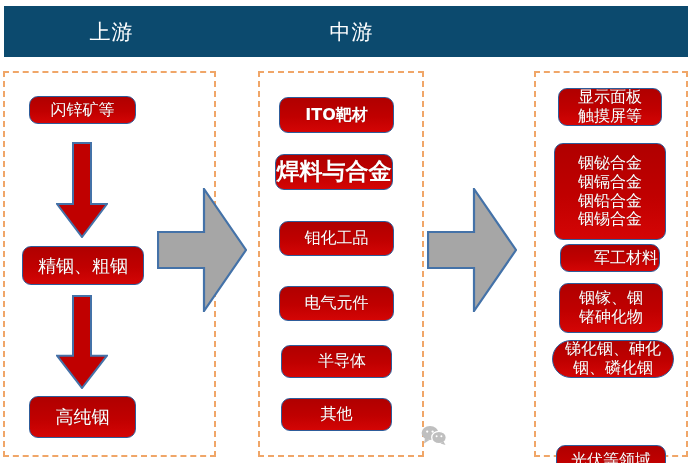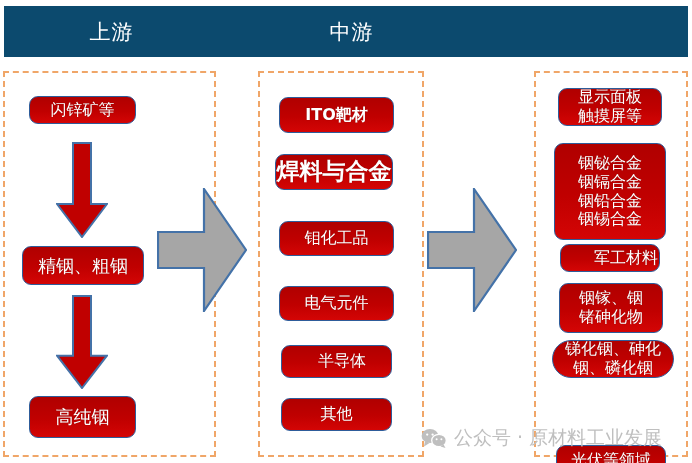--- a/index.html
+++ b/index.html
@@ -175,14 +175,13 @@
   <svg class="wm-icon" width="26" height="20" viewBox="0 0 26 20">
     <ellipse cx="9" cy="8" rx="8.4" ry="7" fill="#BFBFBF"></ellipse>
     <polygon points="4,13 3,18.5 8.5,15" fill="#BFBFBF"></polygon>
     <ellipse cx="18" cy="12.5" rx="7.3" ry="6.2" fill="#BFBFBF" stroke="#FFFFFF" stroke-width="1.3"></ellipse>
     <polygon points="22.5,16.5 24.5,20 19.5,18.5" fill="#BFBFBF"></polygon>
     <circle cx="6.2" cy="6.6" r="1.15" fill="#FFFFFF"></circle>
     <circle cx="11.6" cy="6.6" r="1.15" fill="#FFFFFF"></circle>
     <circle cx="15.6" cy="11.3" r="1" fill="#FFFFFF"></circle>
     <circle cx="20.4" cy="11.3" r="1" fill="#FFFFFF"></circle>
   </svg>
-  <span>公众号 · 原材料工业发展</span>
 </div>
 
 </body></html>

